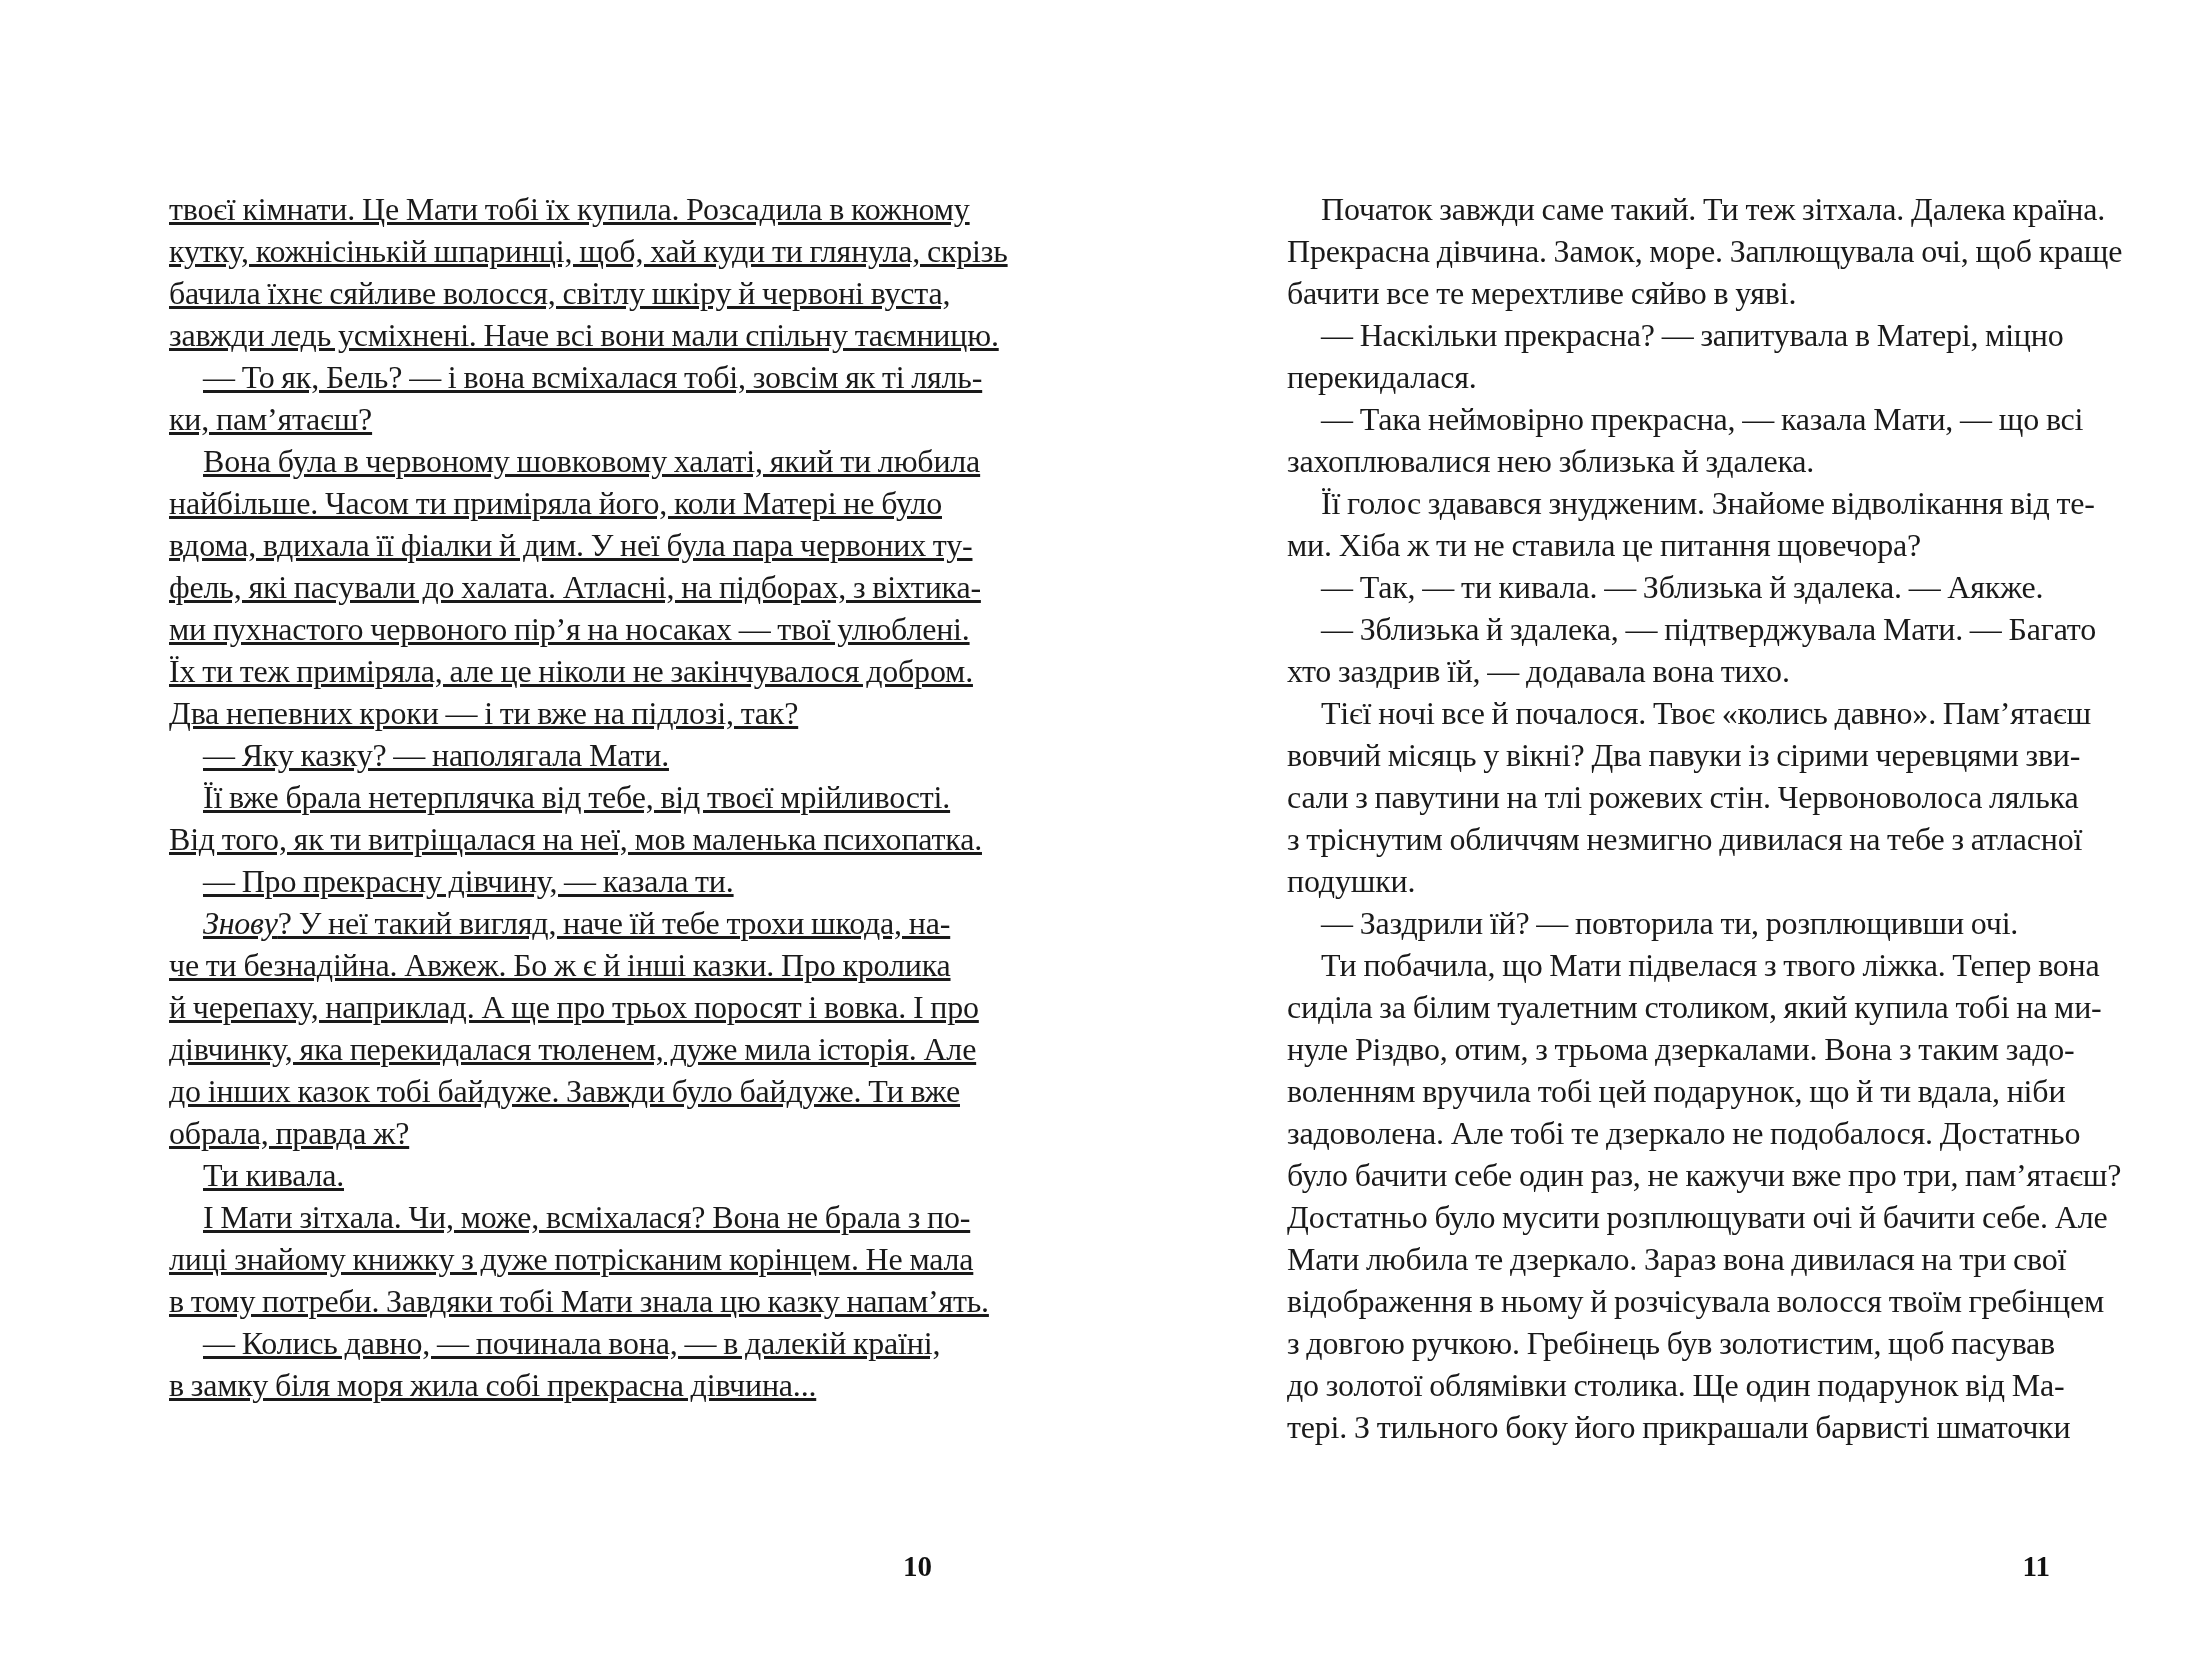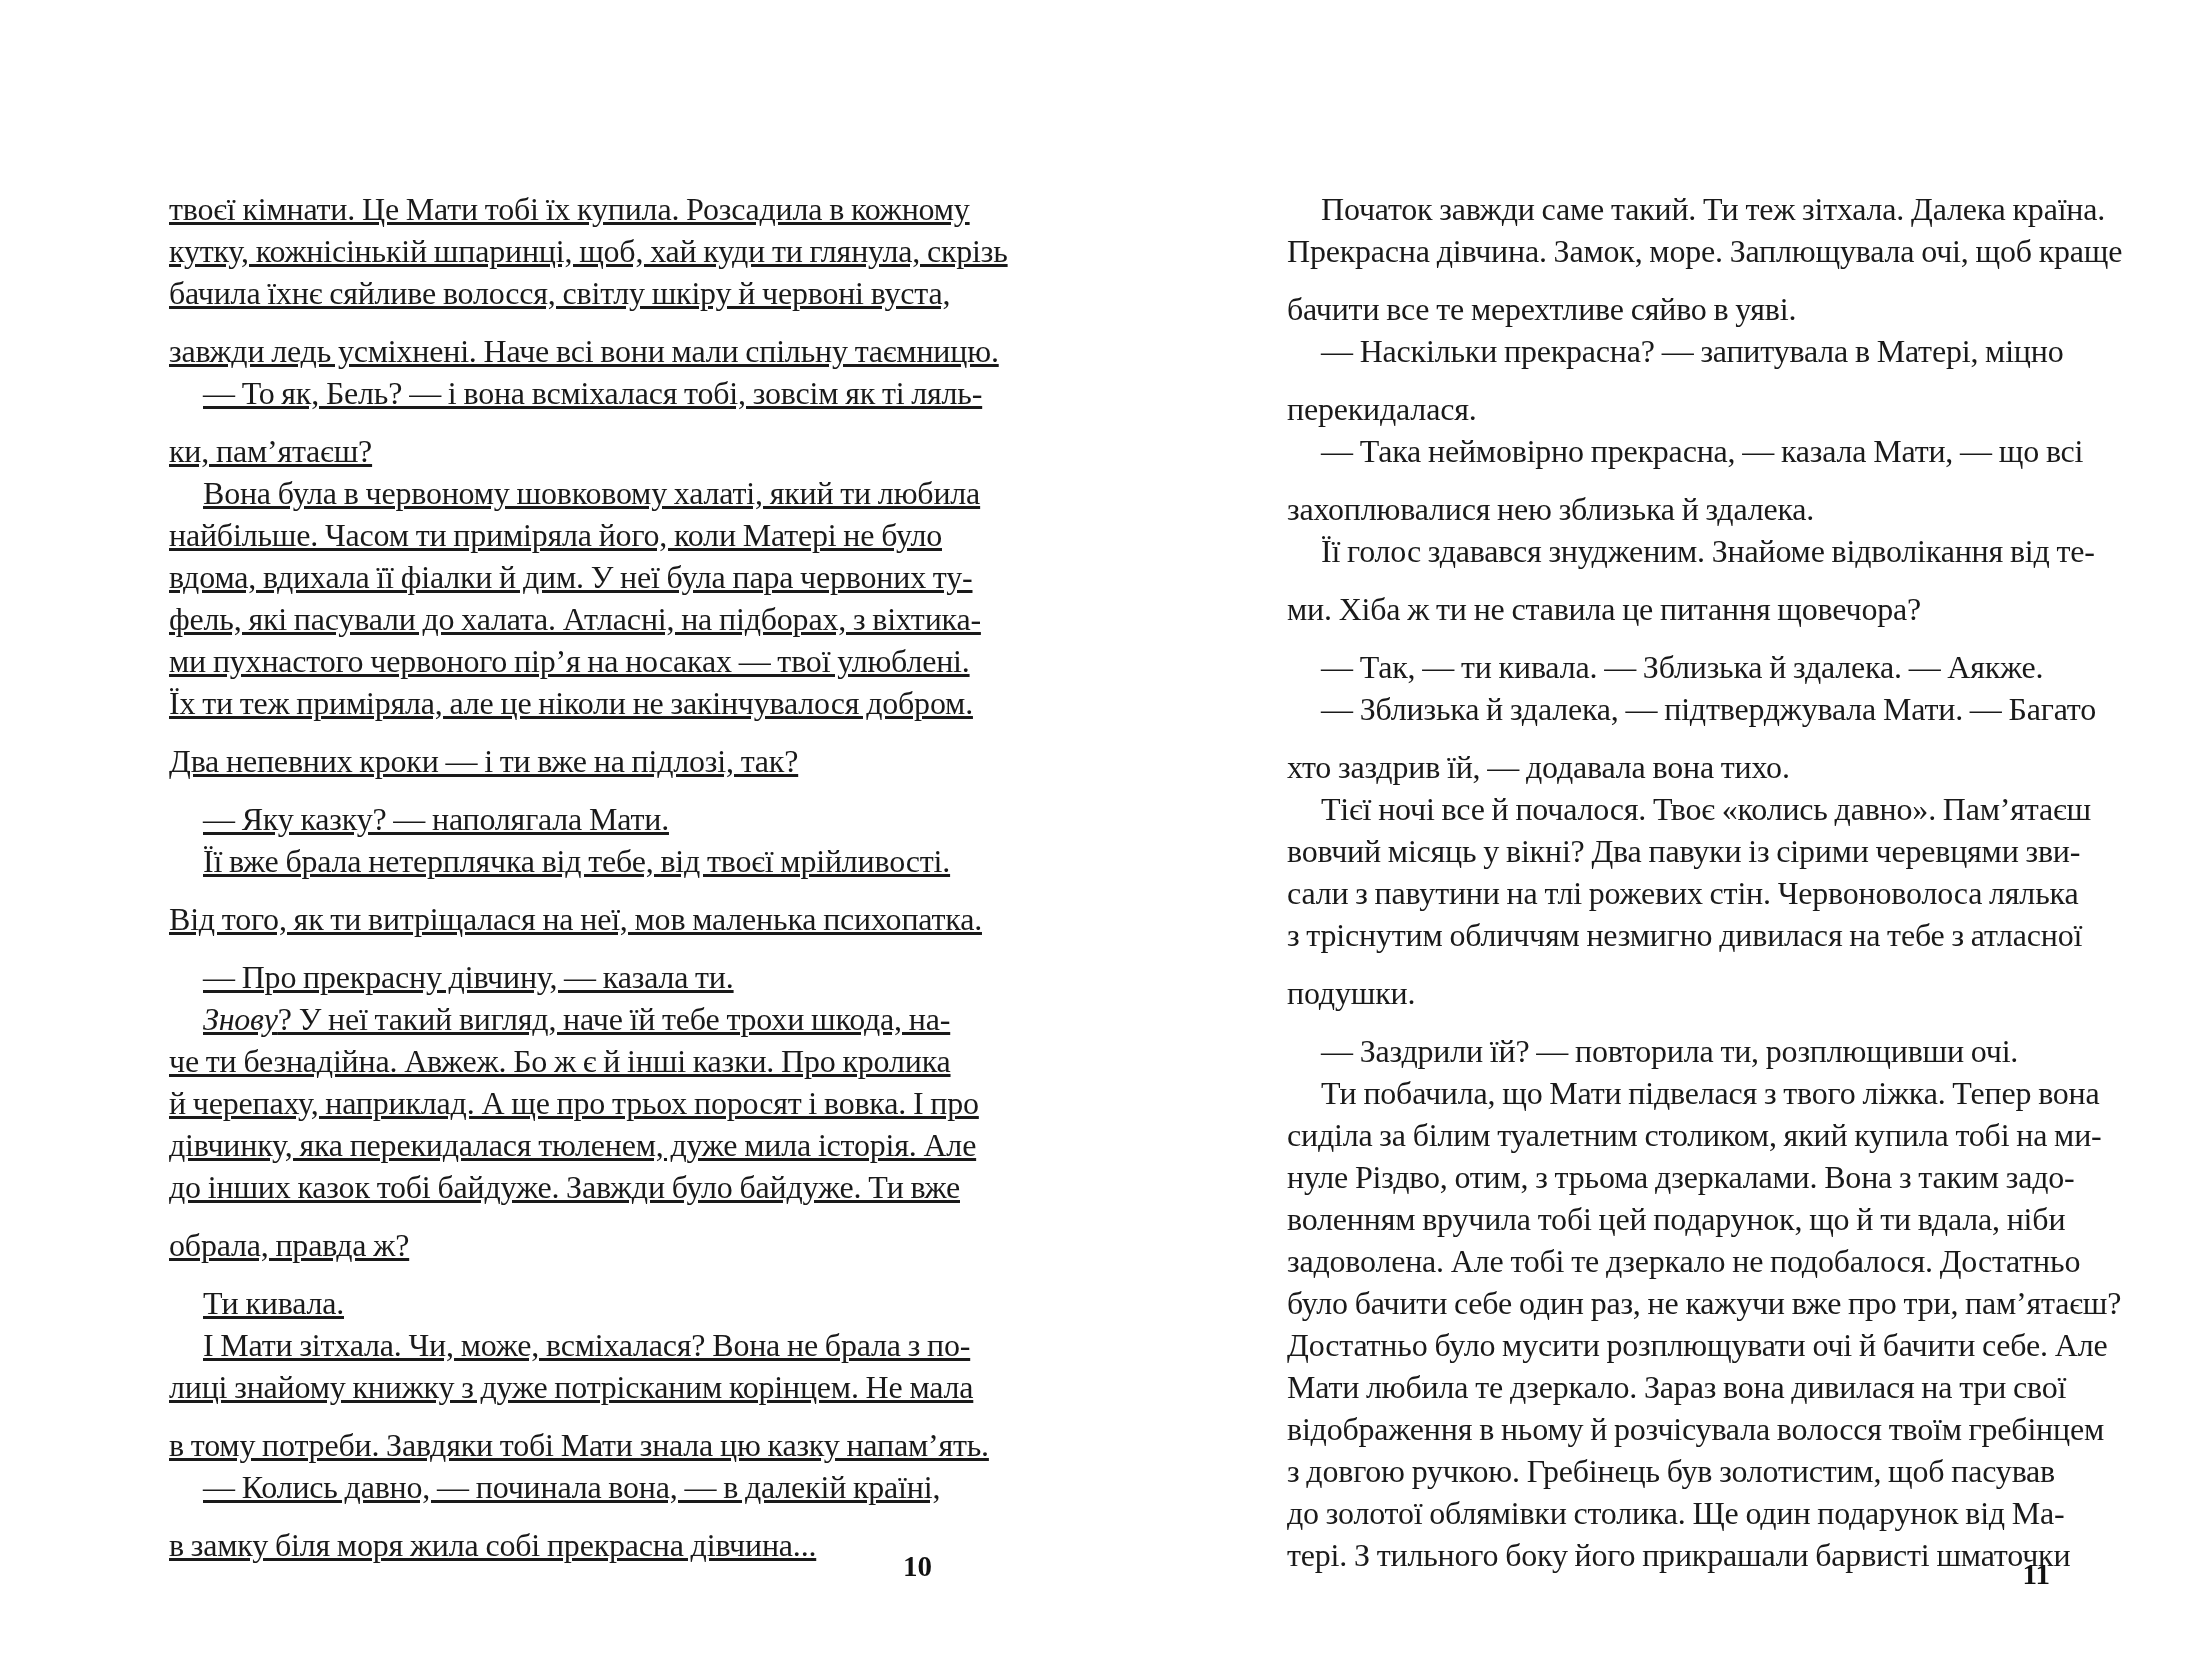--- a/index.html
+++ b/index.html
@@ -39,42 +39,41 @@
   .line {
     display: block;
     height: 42px;
     white-space: nowrap;
     text-align: justify;
     text-align-last: justify;
     overflow: visible;
   }
   .line.last {
     text-align-last: left;
-    margin-top: 16px;
   }
   .line.indent {
     padding-left: 34px;
   }
   .line .it {
     font-style: italic;
   }
 
   .page-number {
     position: absolute;
     top: 1549px;
     width: 763px;
     text-align: right;
     font-family: "Liberation Serif", "DejaVu Serif", serif;
     font-weight: bold;
     font-size: 29px;
     line-height: 34px;
     color: #111111;
   }
   .page-left .page-number { left: 169px; }
-  .page-right .page-number { left: 169px; margin-top: 8px; }
+  .page-right .page-number { left: 169px; }
 </style>
 </head>
 <body>
 
 <div class="page page-left">
   <div class="text-block" id="left-text">
       <div class="line"><span>твоєї кімнати. Це Мати тобі їх купила. Розсадила в кожному</span></div>
       <div class="line"><span>кутку, кожнісінькій шпаринці, щоб, хай куди ти глянула, скрізь</span></div>
       <div class="line"><span>бачила їхнє сяйливе волосся, світлу шкіру й червоні вуста,</span></div>
       <div class="line last"><span>завжди ледь усміхнені. Наче всі вони мали спільну таємницю.</span></div>

